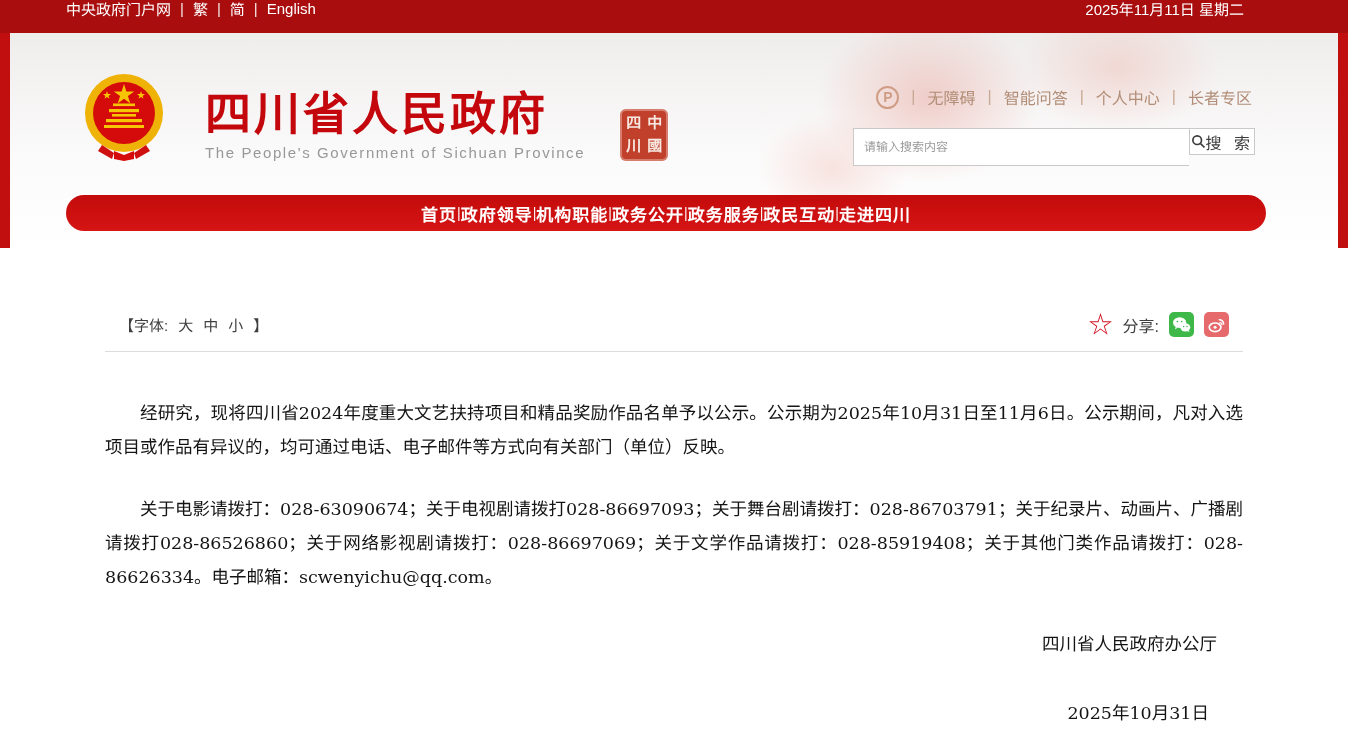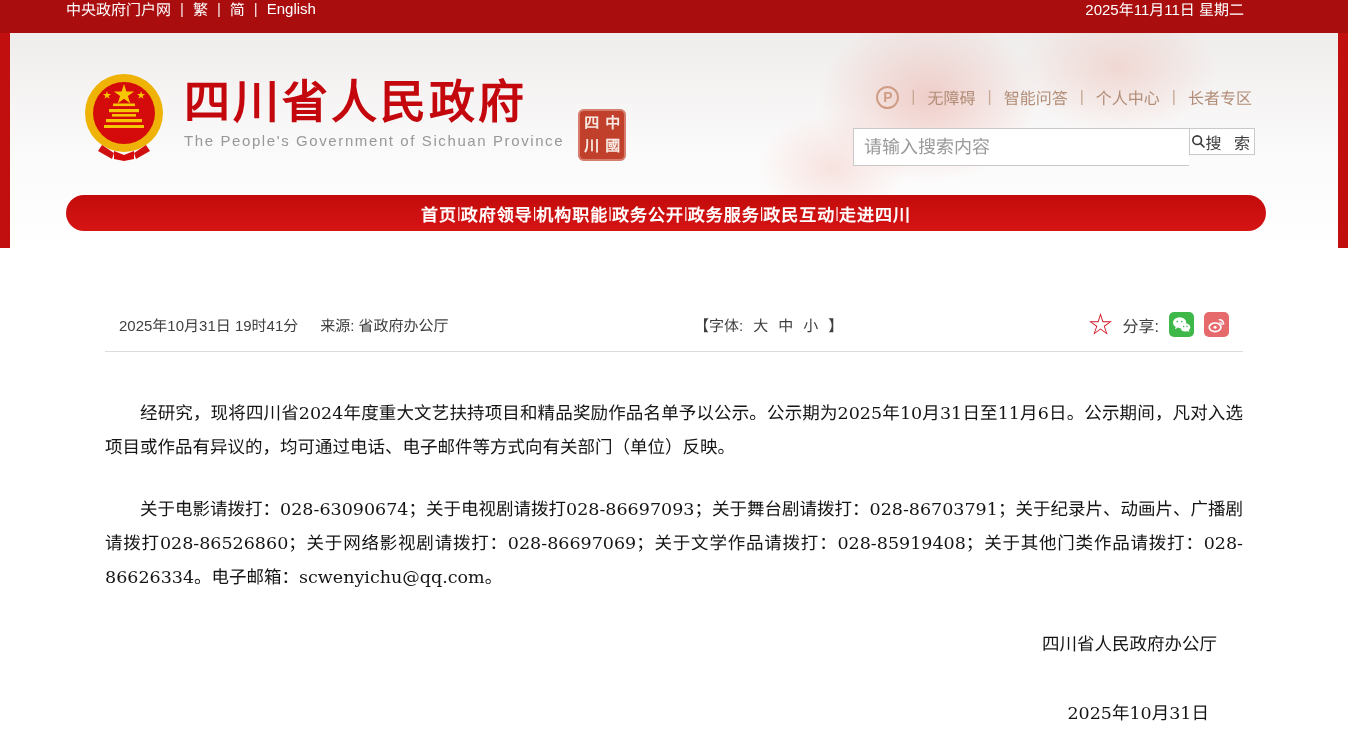--- a/index.html
+++ b/index.html
@@ -12,35 +12,35 @@
   .tb-link { cursor:pointer; }
 
   
   .header-section { background:#c10f0f; padding:0 10px; }
   .header-inner { position:relative; height:215px; background:linear-gradient(#efedec, #fbfafa 55%, #ffffff); overflow:hidden; }
   .blob { position:absolute; border-radius:50%; pointer-events:none; }
   .blob.b1 { right:300px; top:-20px; width:220px; height:170px; background:radial-gradient(closest-side, rgba(232,158,148,.45), rgba(232,158,148,0)); }
   .blob.b2 { right:120px; top:-30px; width:200px; height:130px; background:radial-gradient(closest-side, rgba(236,170,158,.35), rgba(232,158,148,0)); }
   .blob.b3 { right:430px; top:80px; width:150px; height:110px; background:radial-gradient(closest-side, rgba(236,170,158,.30), rgba(232,158,148,0)); }
 
-  .header-left { position:absolute; left:72px; top:36px; display:flex; align-items:flex-start; }
+  .header-left { position:absolute; left:72px; top:36px; display:flex; align-items:flex-end;gap:21px; }
   .emblem { width:84px; height:92px; margin-right:18px; }
   .brand { padding-top:8px; }
   .brand-title { font-size:46px; font-weight:bold; color:#c3070c; letter-spacing:3px; line-height:1.1; cursor:pointer; }
   .brand-sub { margin-top:4px; font-size:15px; color:#989898; letter-spacing:1.6px; }
   .seal { width:48px; height:52px; margin:40px 0 0 14px; background:#c0402c; border-radius:6px; display:grid; grid-template-columns:1fr 1fr; place-items:center; padding:3px; box-shadow:inset 0 0 0 2px rgba(255,240,235,.35); }
   .seal span { color:#f7e9e2; font-size:15px; font-weight:bold; line-height:1; font-family:"DejaVu Serif", serif; }
 
   .quick-links { position:absolute; top:52px; right:86px; display:flex; align-items:center; gap:12px; color:#b28d77; font-size:16px; }
   .quick-links .ql { cursor:pointer; }
   .quick-links .sep { color:#c7a893; }
   .a11y-circle { width:23px; height:23px; border:2px solid #cf9d86; border-radius:50%; color:#cf9d86; font-weight:bold; font-size:14px; display:flex; align-items:center; justify-content:center; cursor:pointer; }
 
   .search-row { position:absolute; top:95px; right:83px; display:flex; }
-  .search-input { width:336px; height:27px; border:1px solid #c9c9c9; border-right:none; background:#fff; padding:18px 10px; font-size:18px; color:#333; outline:none; }
+  .search-input { width:336px; height:27px; border:1px solid #c9c9c9; border-right:none; background:#fff; padding:18px 10px; font-size:12px; color:#333; outline:none; }
   .search-input::placeholder { color:#9a9a9a; }
   .search-btn { height:27px; width:66px; border:1px solid #c9c9c9; background:#fff; display:flex; align-items:center; justify-content:flex-end; font-size:16px; color:#3c3c3c; letter-spacing:4px; cursor:pointer; }
 
   .mainnav { position:absolute; left:56px; bottom:17px; width:1200px; height:36px; background:linear-gradient(#c30b0b, #d61414); border-radius:18px; display:flex; align-items:center; justify-content:center; color:#fff; }
   .mainnav .nav-item { font-size:17px; font-weight:bold; cursor:pointer; letter-spacing:1px; }
   .mainnav .sep { font-size:14px; opacity:.95; }
 
   
   .article-wrap { width:1138px; margin:0 auto; padding-top:34px; }
   .article-title { text-align:center; font-size:27px; font-weight:bold; color:#1c1c1c; letter-spacing:1px; }
@@ -147,24 +147,20 @@
       <span class="nav-item">政民互动</span>
       <span class="sep">|</span>
       <span class="nav-item">走进四川</span>
     </nav>
   </div>
 </div>
 
 <div class="article-wrap">
 
   <div class="meta-row">
-    <div class="meta-left">
-      <span>2025年10月31日 19时41分</span>
-      <span>来源: 省政府办公厅</span>
-    </div>
     <div class="meta-center">
       <span>【字体:</span>
       <span class="fz">大</span>
       <span class="fz">中</span>
       <span class="fz">小</span>
       <span>】</span>
     </div>
     <div class="meta-right">
       <span class="fav-star">☆</span>
       <span class="share-label">分享:</span>

